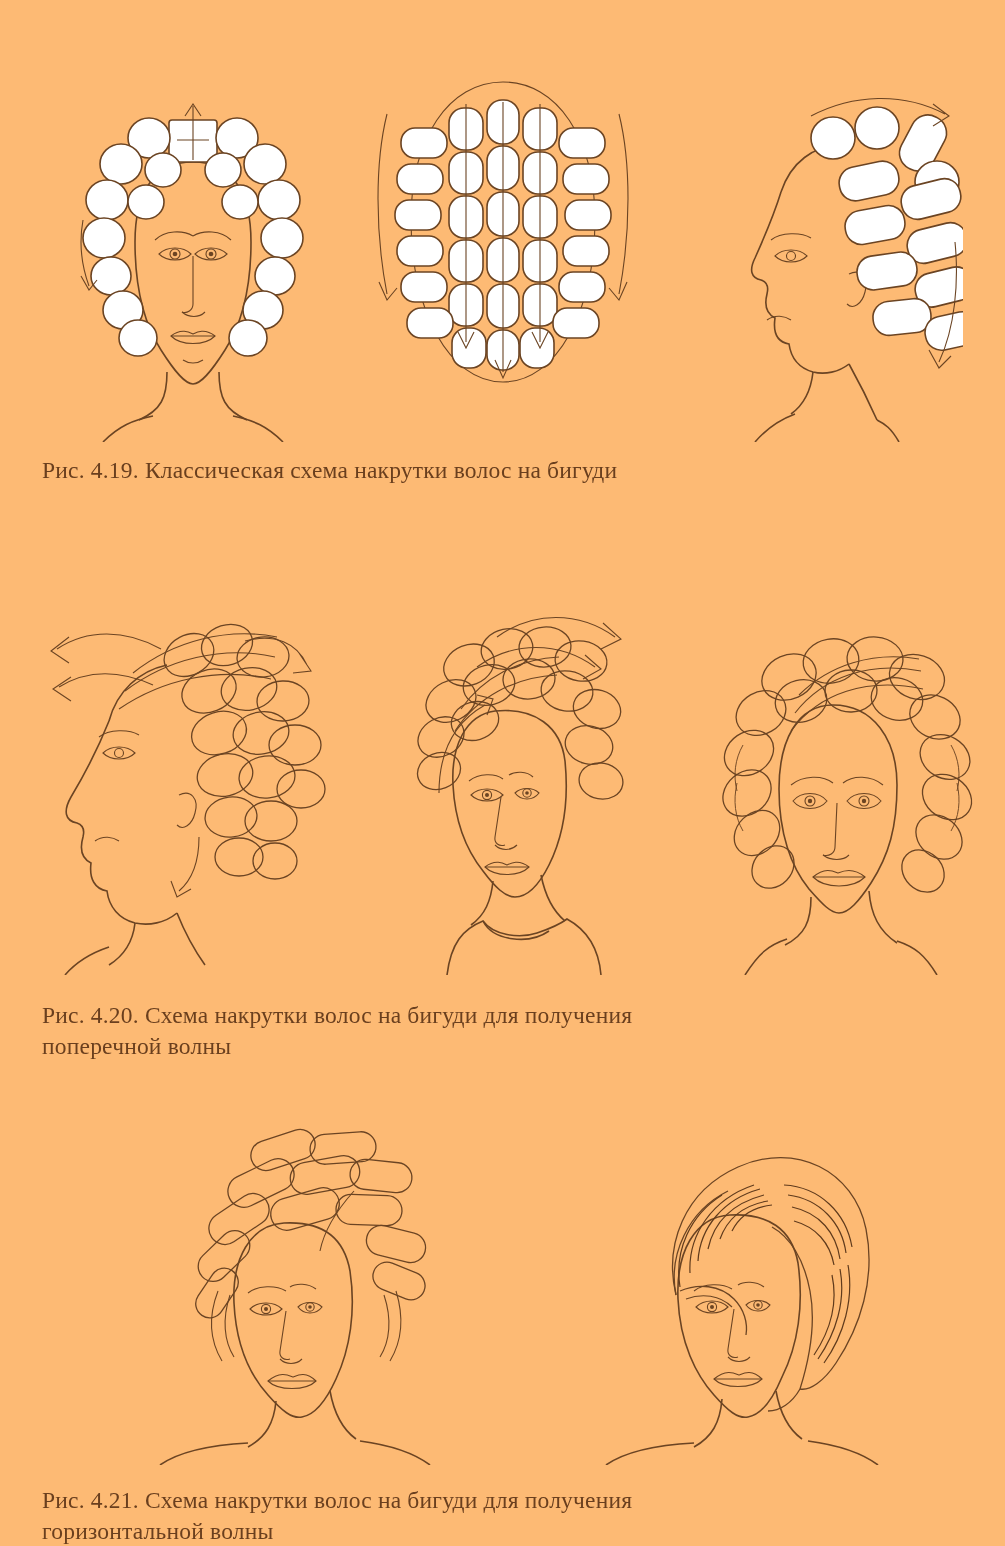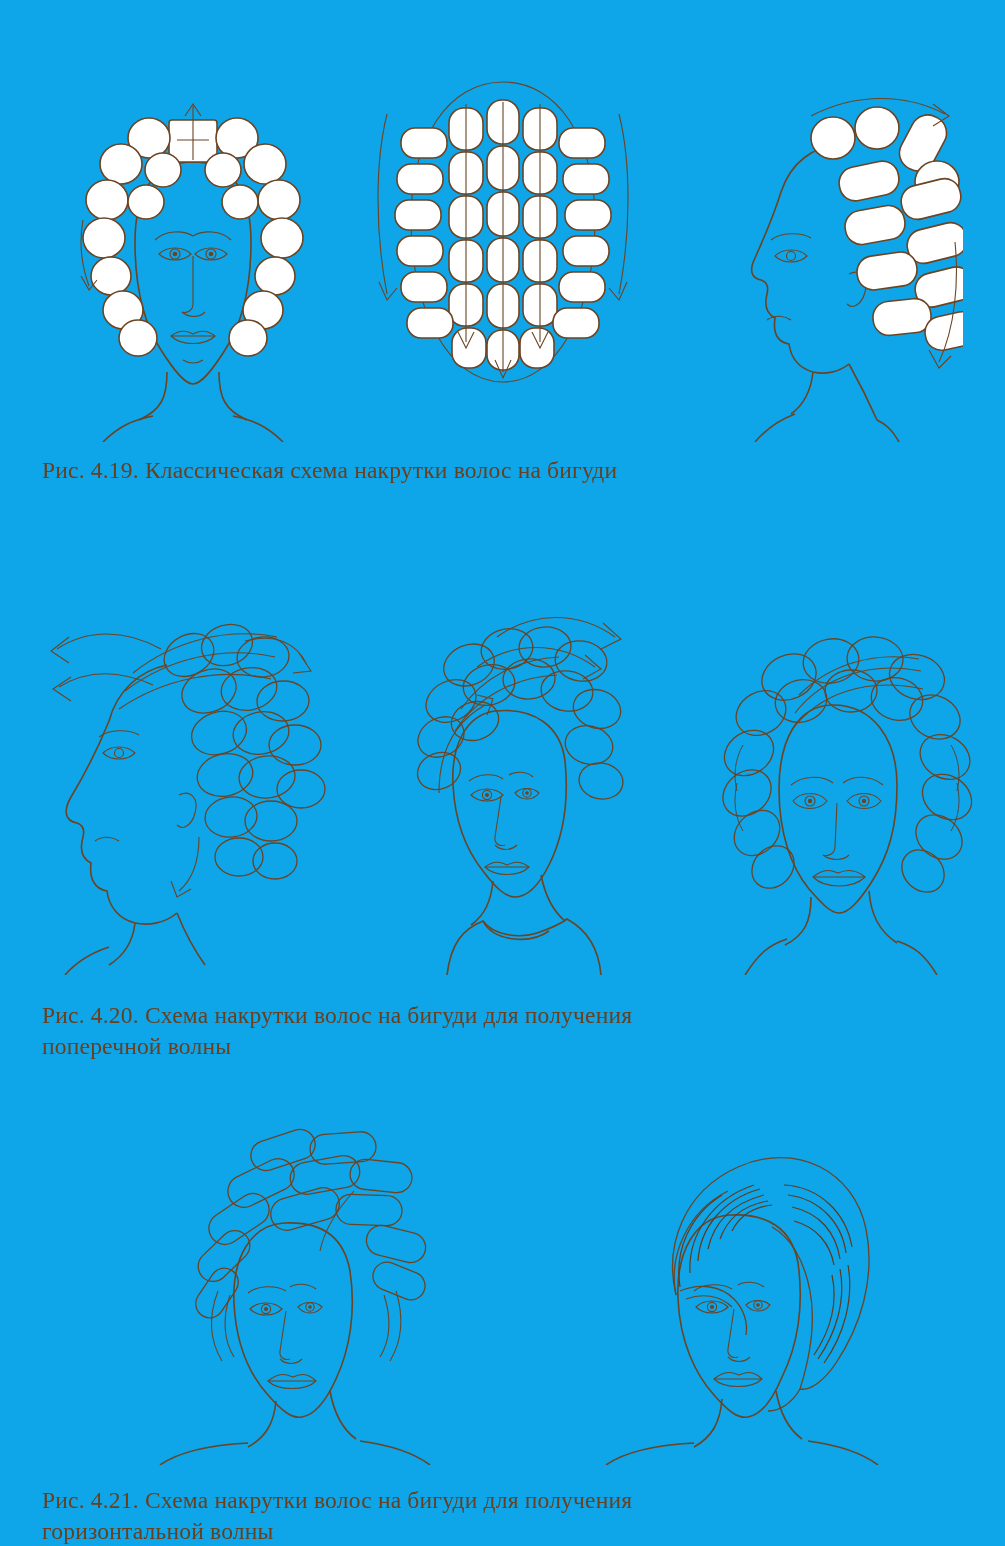--- a/index.html
+++ b/index.html
@@ -12,21 +12,21 @@
     height: 1546px;
     font-family: "Liberation Serif", serif;
     color: #5b3a22;
     position: relative;
     overflow: hidden;
   }
   .page {
     position: relative;
     width: 1005px;
     height: 1546px;
-    background: #0ea5e9;
+    background: #fdba74;
   }
   .figure-block {
     position: relative;
     width: 100%;
   }
   .fig-row {
     display: flex;
     justify-content: center;
     align-items: flex-end;
     gap: 10px;

